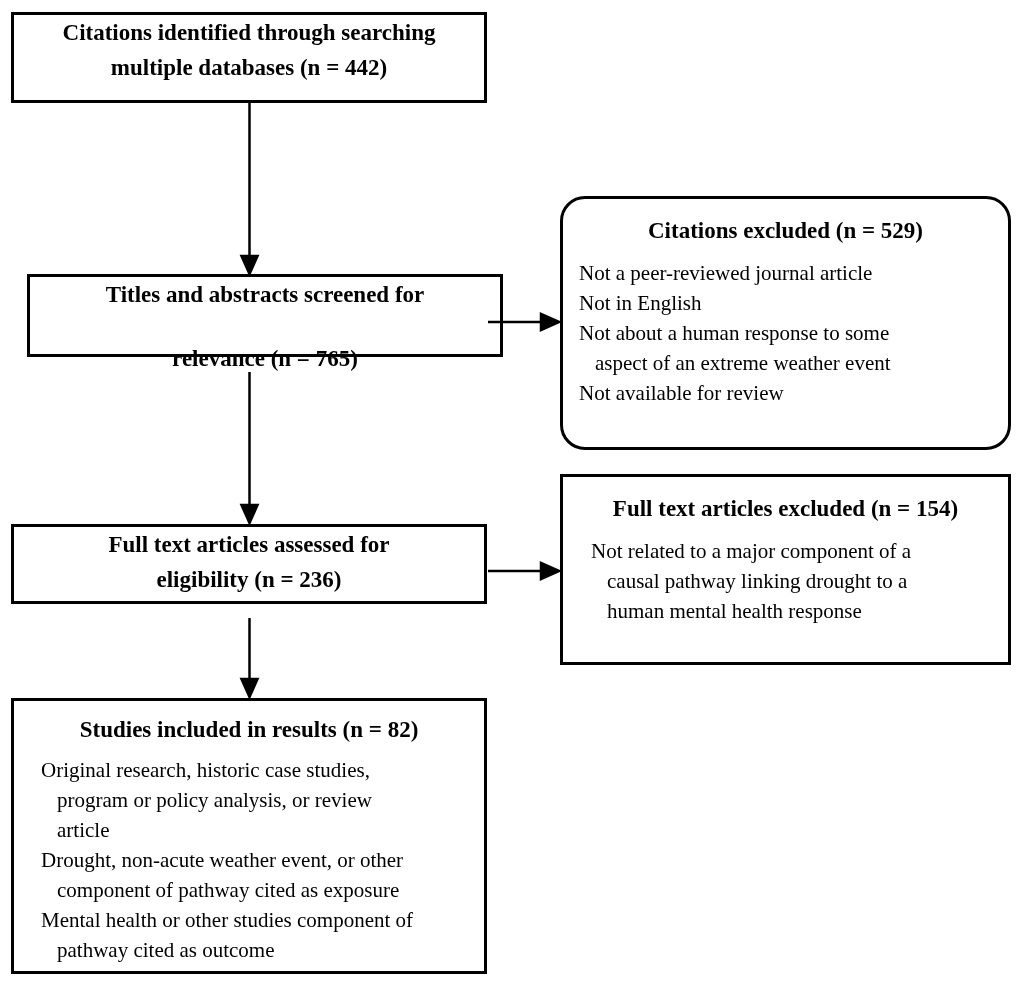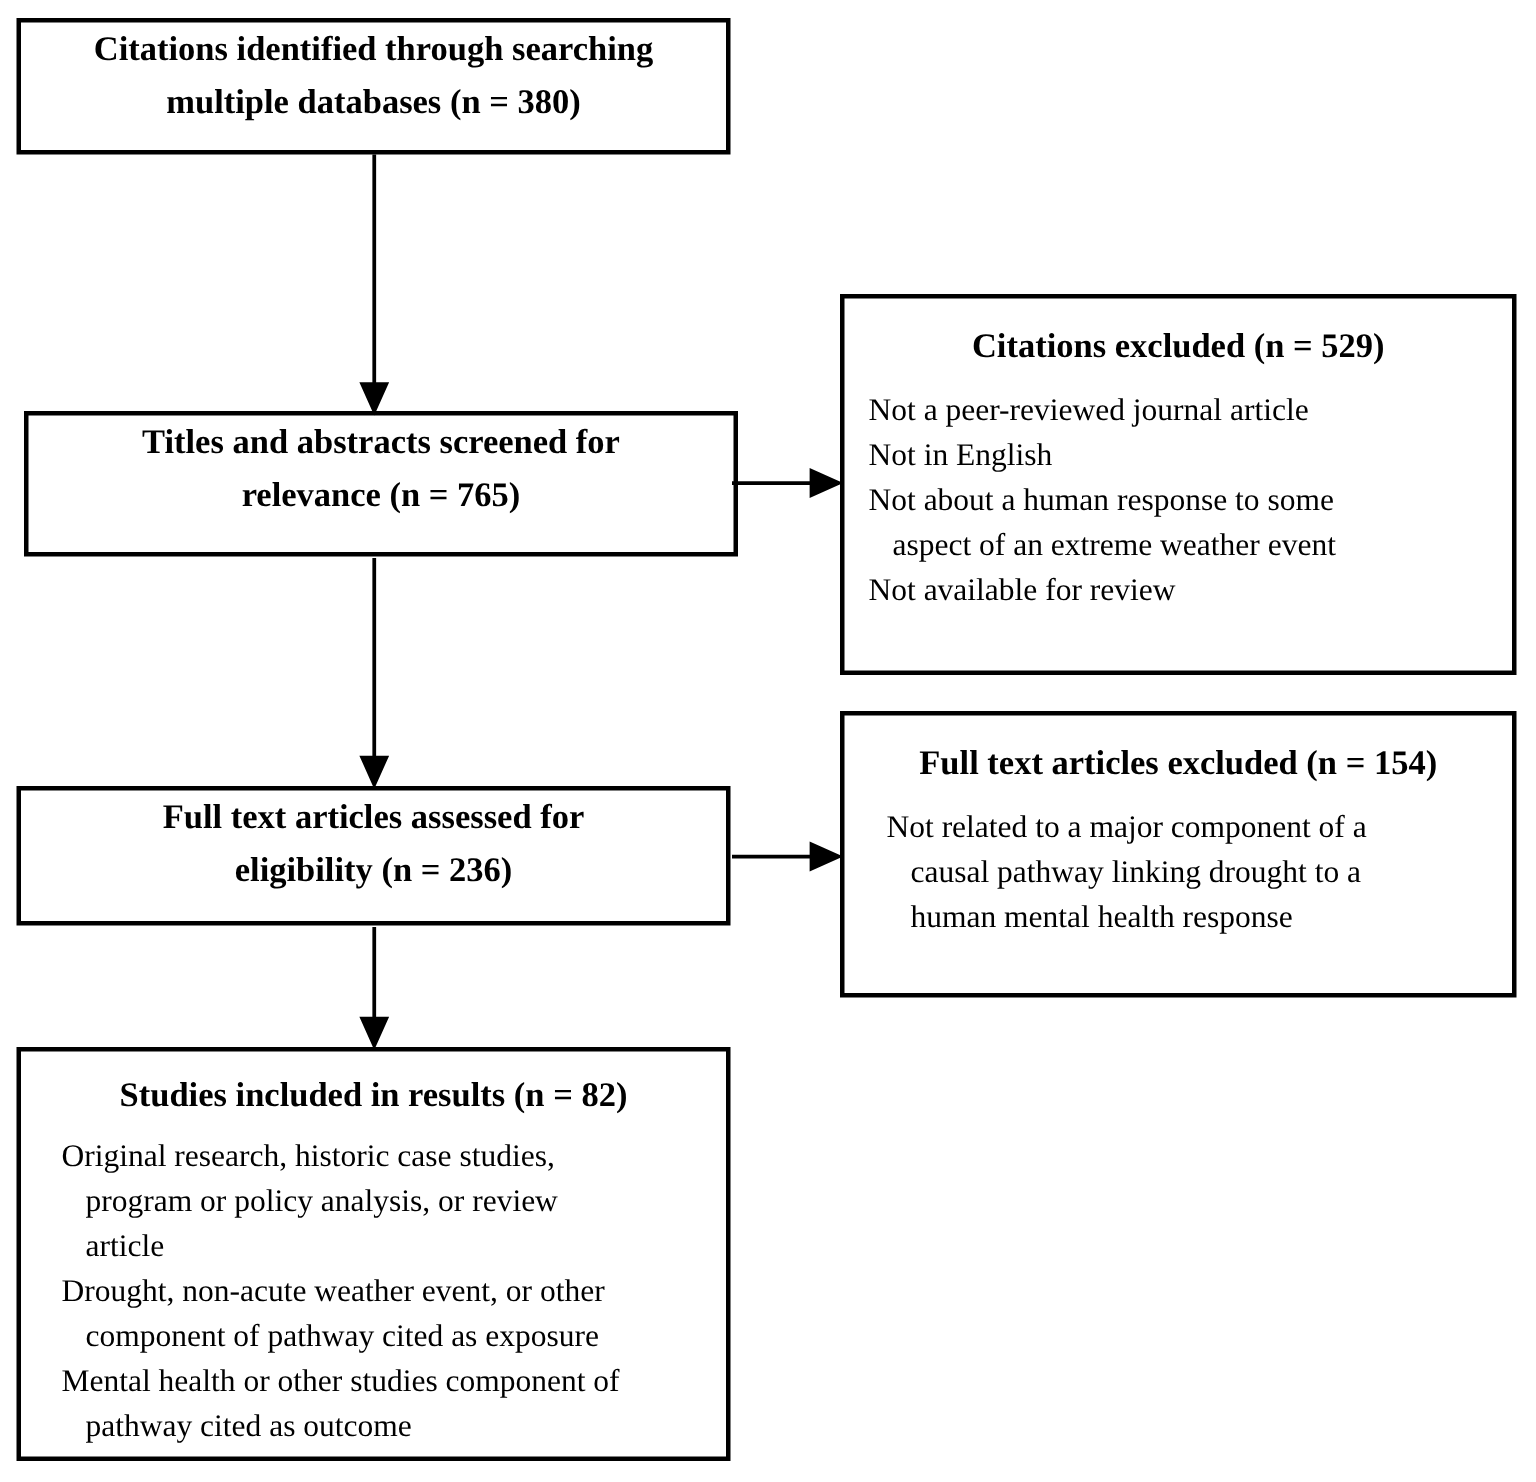--- a/index.html
+++ b/index.html
@@ -33,45 +33,45 @@
   }
   .title.spaced { margin-top: 14px; margin-bottom: 10px; }
   .body-lines {
     font-size: 21px;
     line-height: 30px;
   }
   .body-line { white-space: nowrap; }
   .body-line.indent { padding-left: 16px; }
   
   #box-identified { left: 11px; top: 12px;  width: 476px; height: 91px; }
-  #box-screened   { left: 16px; top: 274px; width: 476px; height: 97px; }
-  #box-assessed   { left: 11px; top: 524px; width: 476px; height: 93px; }
+  #box-screened   { left: 27px; top: 274px; width: 476px; height: 83px; gap: 29px; }
+  #box-assessed   { left: 11px; top: 524px; width: 476px; height: 80px; }
   #box-included   { left: 11px; top: 698px; width: 476px; height: 276px; }
   #box-included .title.spaced { margin-top: 11px; margin-bottom: 8px; text-align: center; }
   #box-included .body-lines { padding-left: 27px; padding-right: 6px; }
   
-  #box-citations-excluded { left: 560px; top: 196px; width: 451px; height: 254px; }
+  #box-citations-excluded { left: 560px; top: 196px; width: 451px; height: 254px; border-radius: 25px; }
   #box-citations-excluded .body-lines { padding-left: 16px; padding-right: 6px; }
   #box-fulltext-excluded  { left: 560px; top: 474px; width: 451px; height: 191px; }
   #box-fulltext-excluded .body-lines { padding-left: 28px; padding-right: 6px; }
   .arrows {
     position: absolute;
     left: 0; top: 0;
     width: 1024px; height: 988px;
     pointer-events: none;
   }
 </style>
 </head>
 <body>
 
 <div class="canvas">
 
   <div class="box flex-center" id="box-identified">
     <div class="title">Citations identified through searching</div>
-    <div class="title">multiple databases (n = 380)</div>
+    <div class="title">multiple databases (n = 442)</div>
   </div>
 
   <div class="box flex-center" id="box-screened">
     <div class="title">Titles and abstracts screened for</div>
     <div class="title">relevance (n = 765)</div>
   </div>
 
   <div class="box flex-center" id="box-assessed">
     <div class="title">Full text articles assessed for</div>
     <div class="title">eligibility (n = 236)</div>

